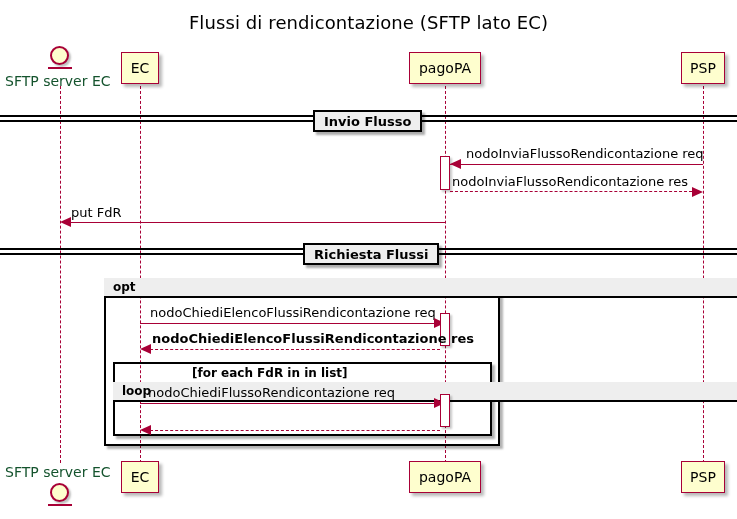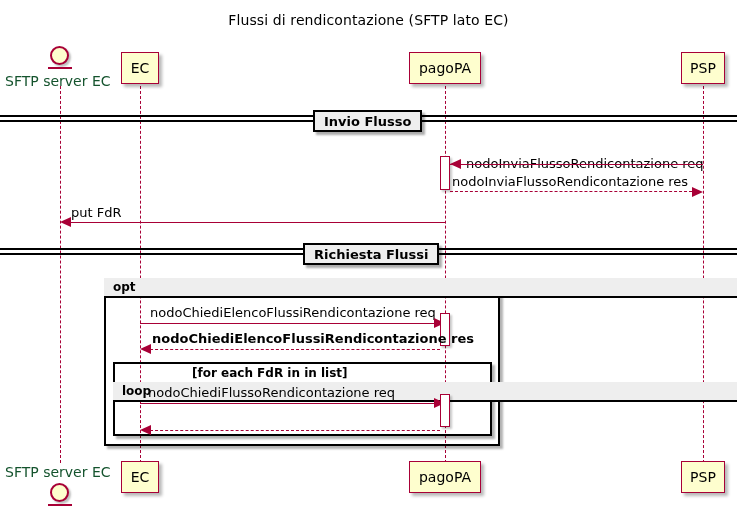--- a/index.html
+++ b/index.html
@@ -19,21 +19,21 @@
     background: #FFFFFF;
   }
   .abs { position: absolute; }
 
   
   .title {
     left: 0;
     top: 12px;
     width: 737px;
     text-align: center;
-    font-size: 14px;
+    font-size: 18px;
     color: #000000;
     letter-spacing: 0.1px;
   }
 
   
   .lifeline {
     width: 0;
     border-left: 1px dashed #A80036;
     top: 86px;
     height: 377px;
@@ -209,21 +209,21 @@
   <div class="abs participant" style="left:681px; top:52px; width:44px;">PSP</div>
 
   <div class="abs divider-lines" style="top:115px;">
     <div class="ln a"></div>
     <div class="ln b"></div>
   </div>
   <div class="abs divider-box" style="left:313px; top:110px;">Invio Flusso</div>
 
   <div class="abs activation" style="left:440px; top:156px; height:34px;"></div>
 
-  <div class="abs msg-label" style="left:466px; top:156px;">nodoInviaFlussoRendicontazione req</div>
+  <div class="abs msg-label" style="left:466px; top:146px;">nodoInviaFlussoRendicontazione req</div>
   <div class="abs msg-line" style="left:450px; top:164px; width:253px;"></div>
   <div class="abs arrow-left" style="left:450px; top:159px;"></div>
 
   <div class="abs msg-label" style="left:452px; top:174px;">nodoInviaFlussoRendicontazione res</div>
   <div class="abs msg-line dashed" style="left:450px; top:191px; width:242px;"></div>
   <div class="abs arrow-right" style="left:692px; top:187px;"></div>
 
   <div class="abs msg-label" style="left:71px; top:205px;">put FdR</div>
   <div class="abs msg-line" style="left:65px; top:222px; width:380px;"></div>
   <div class="abs arrow-left" style="left:60px; top:217px;"></div>

